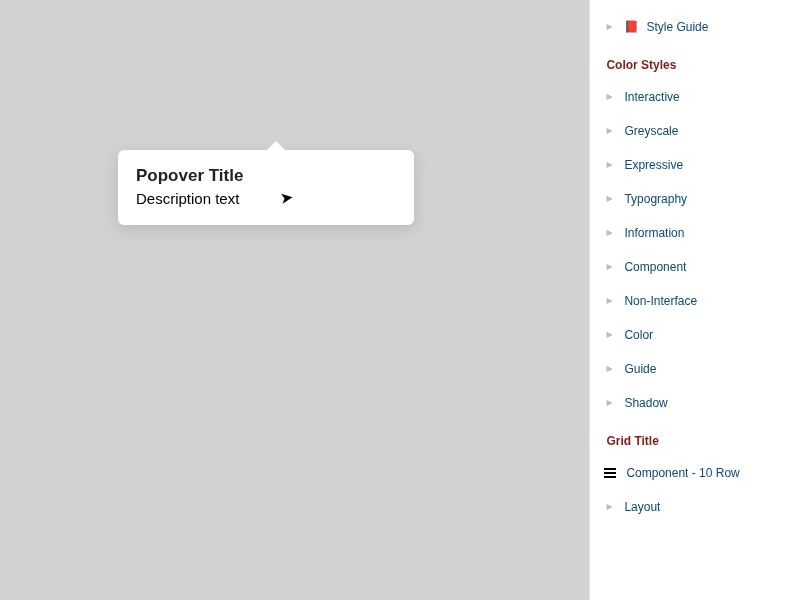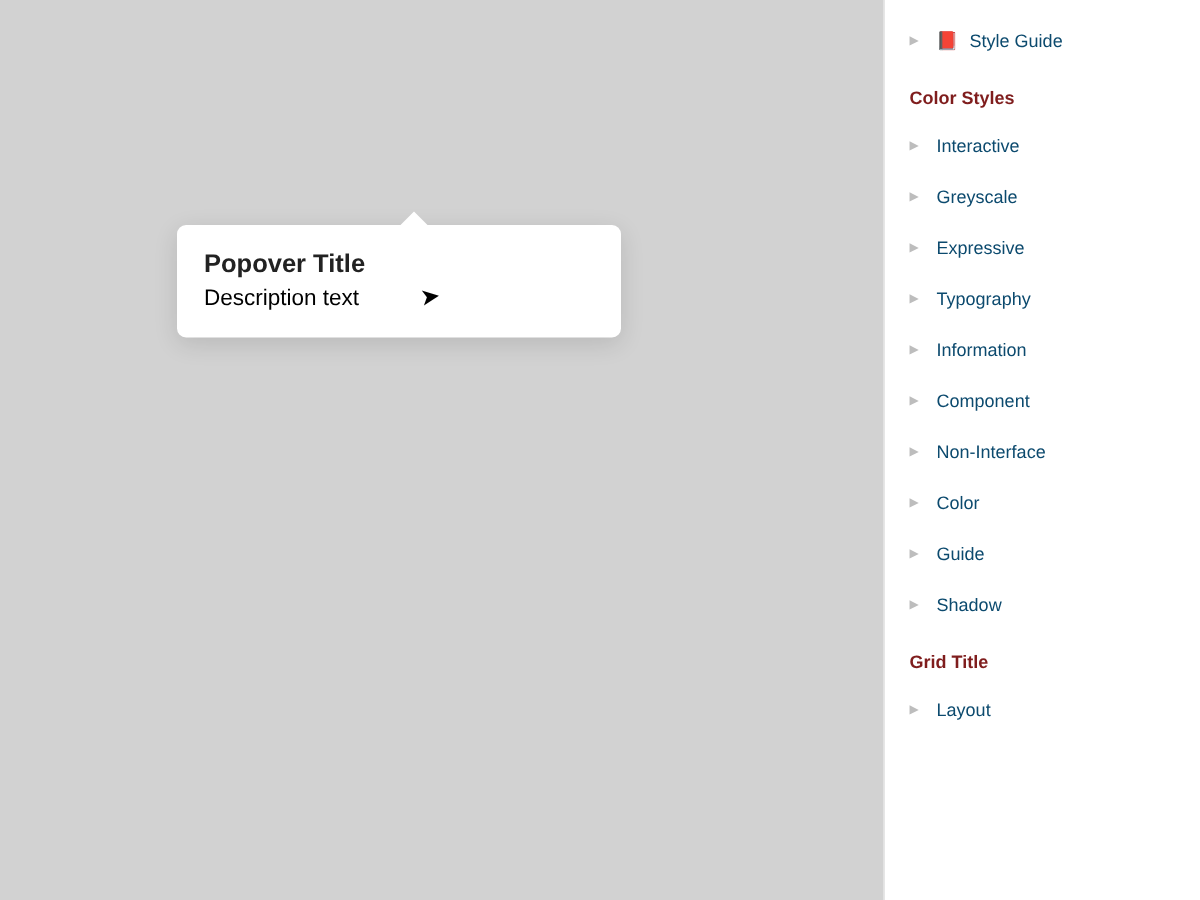--- a/index.html
+++ b/index.html
@@ -151,18 +151,26 @@
     <span class="chev">▶</span>
     <span class="label">Guide</span>
   </div>
   <div class="row indent-extra">
     <span class="chev">▶</span>
     <span class="label">Shadow</span>
   </div>
 
   <div class="section-header">Grid Title</div>
 
+  <div class="row">
+    <span class="grid-icon">
+        <span></span>
+        <span></span>
+        <span></span>
+      </span>
+    <span class="label">Component - 10 Row</span>
+  </div>
   <div class="row indent-extra">
     <span class="chev">▶</span>
     <span class="label">Layout</span>
   </div>
 
 </div>
 
 </body></html>

